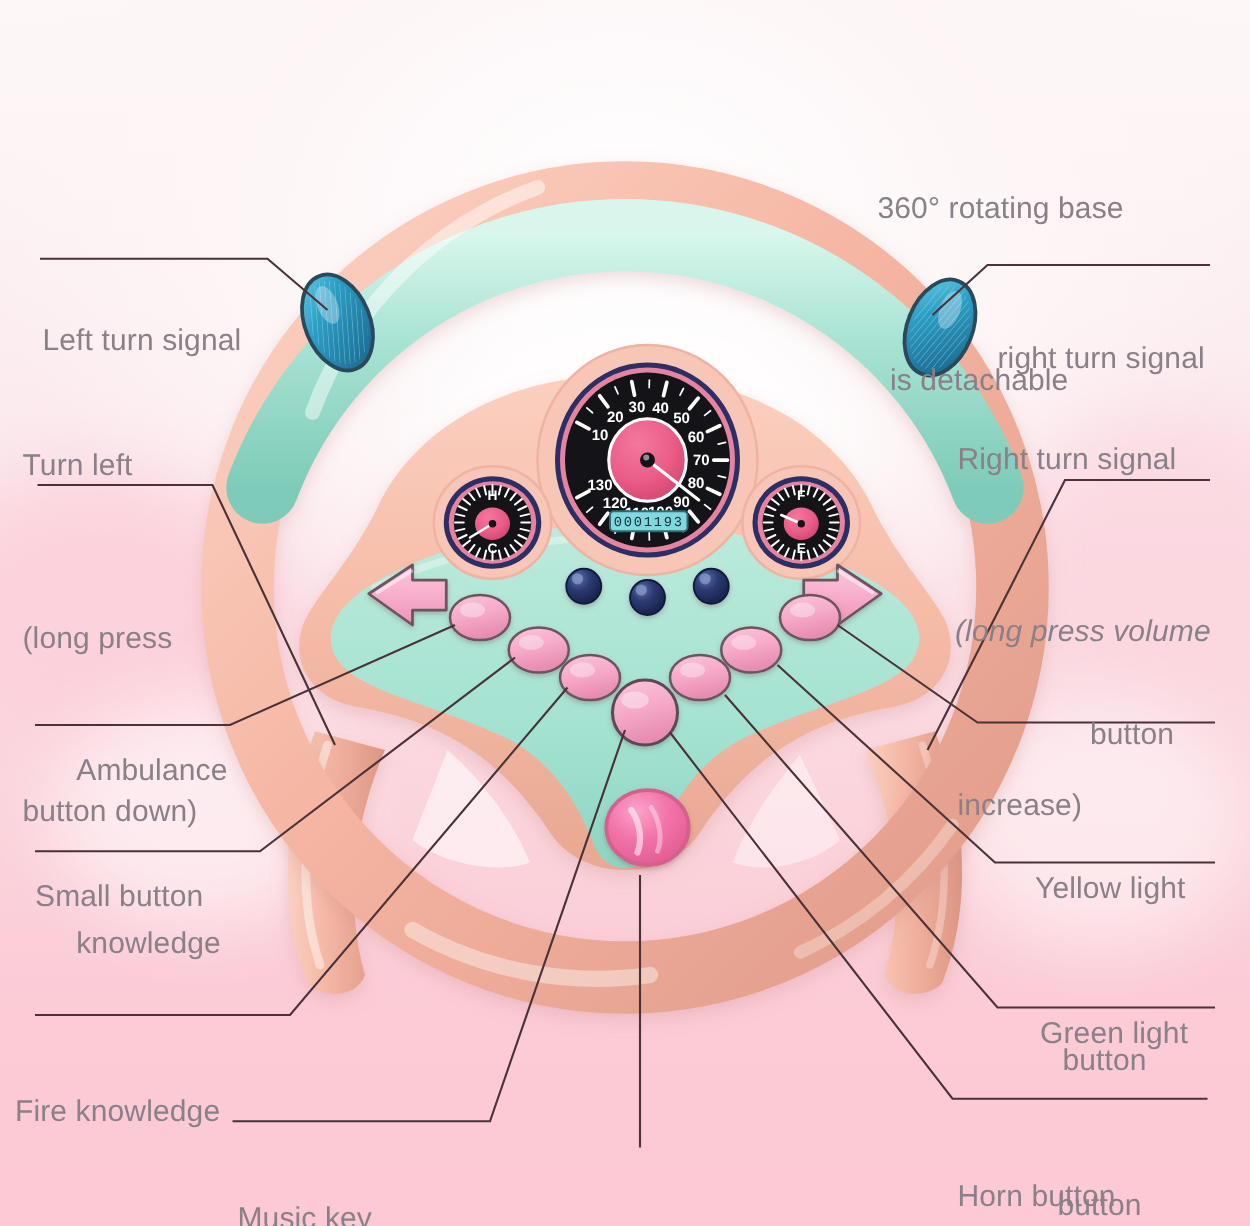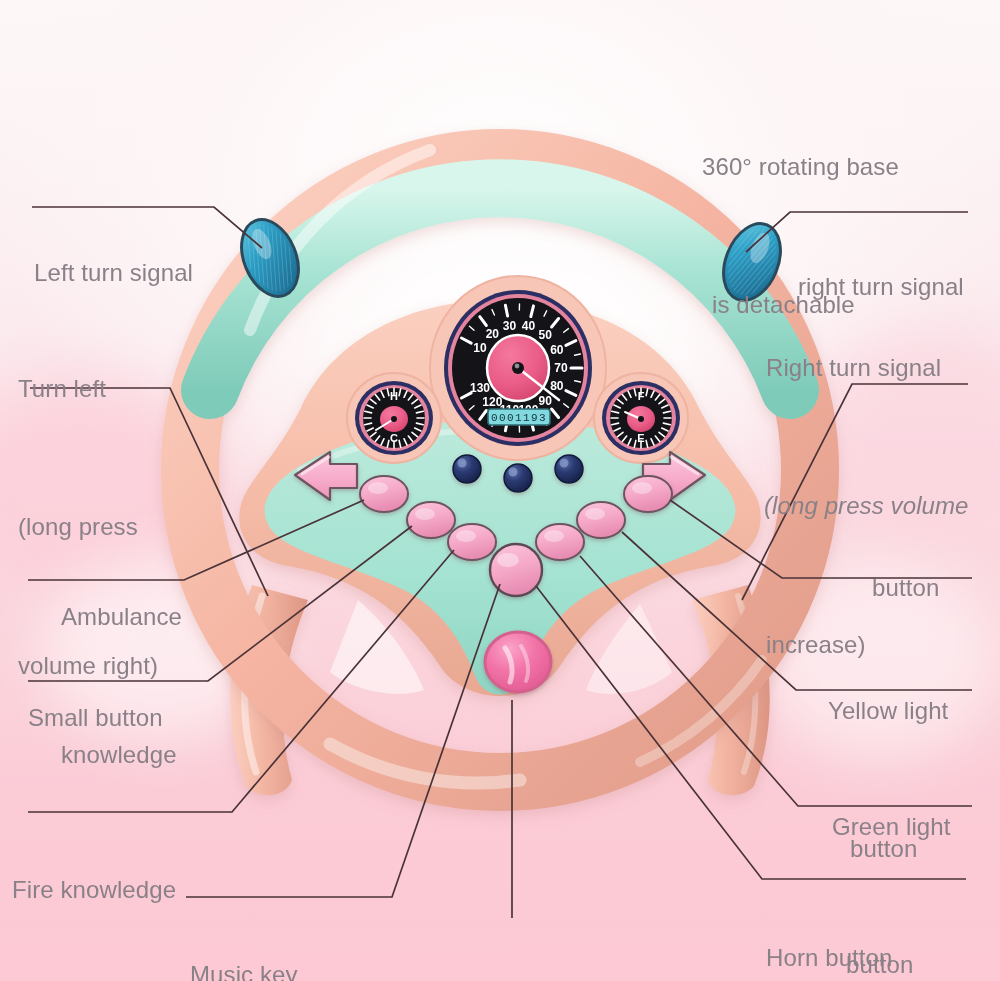--- a/index.html
+++ b/index.html
@@ -435,24 +435,24 @@
       <path d="M972 690 L 796 690 L 622 532"></path>
 
       <path d="M972 578 L 782 578 L 670 500"></path>
     </g>
   </svg>
 
   <div class="ann" style="left:34px; top:158px;">
     <div>Left turn signal</div>
   </div>
 
-  <div class="ann" style="left:18px; top:274px;">
+  <div class="ann" style="left:18px; top:258px;">
     <div>Turn left</div>
     <div>(long press</div>
-    <div>volume right)</div>
+    <div>button down)</div>
   </div>
 
   <div class="ann" style="left:702px; top:52px;">
     <div>360° rotating base</div>
     <div style="margin-left:10px;">is detachable</div>
   </div>
 
   <div class="ann small" style="left:798px; top:172px;">
     <div>right turn signal</div>
   </div>

